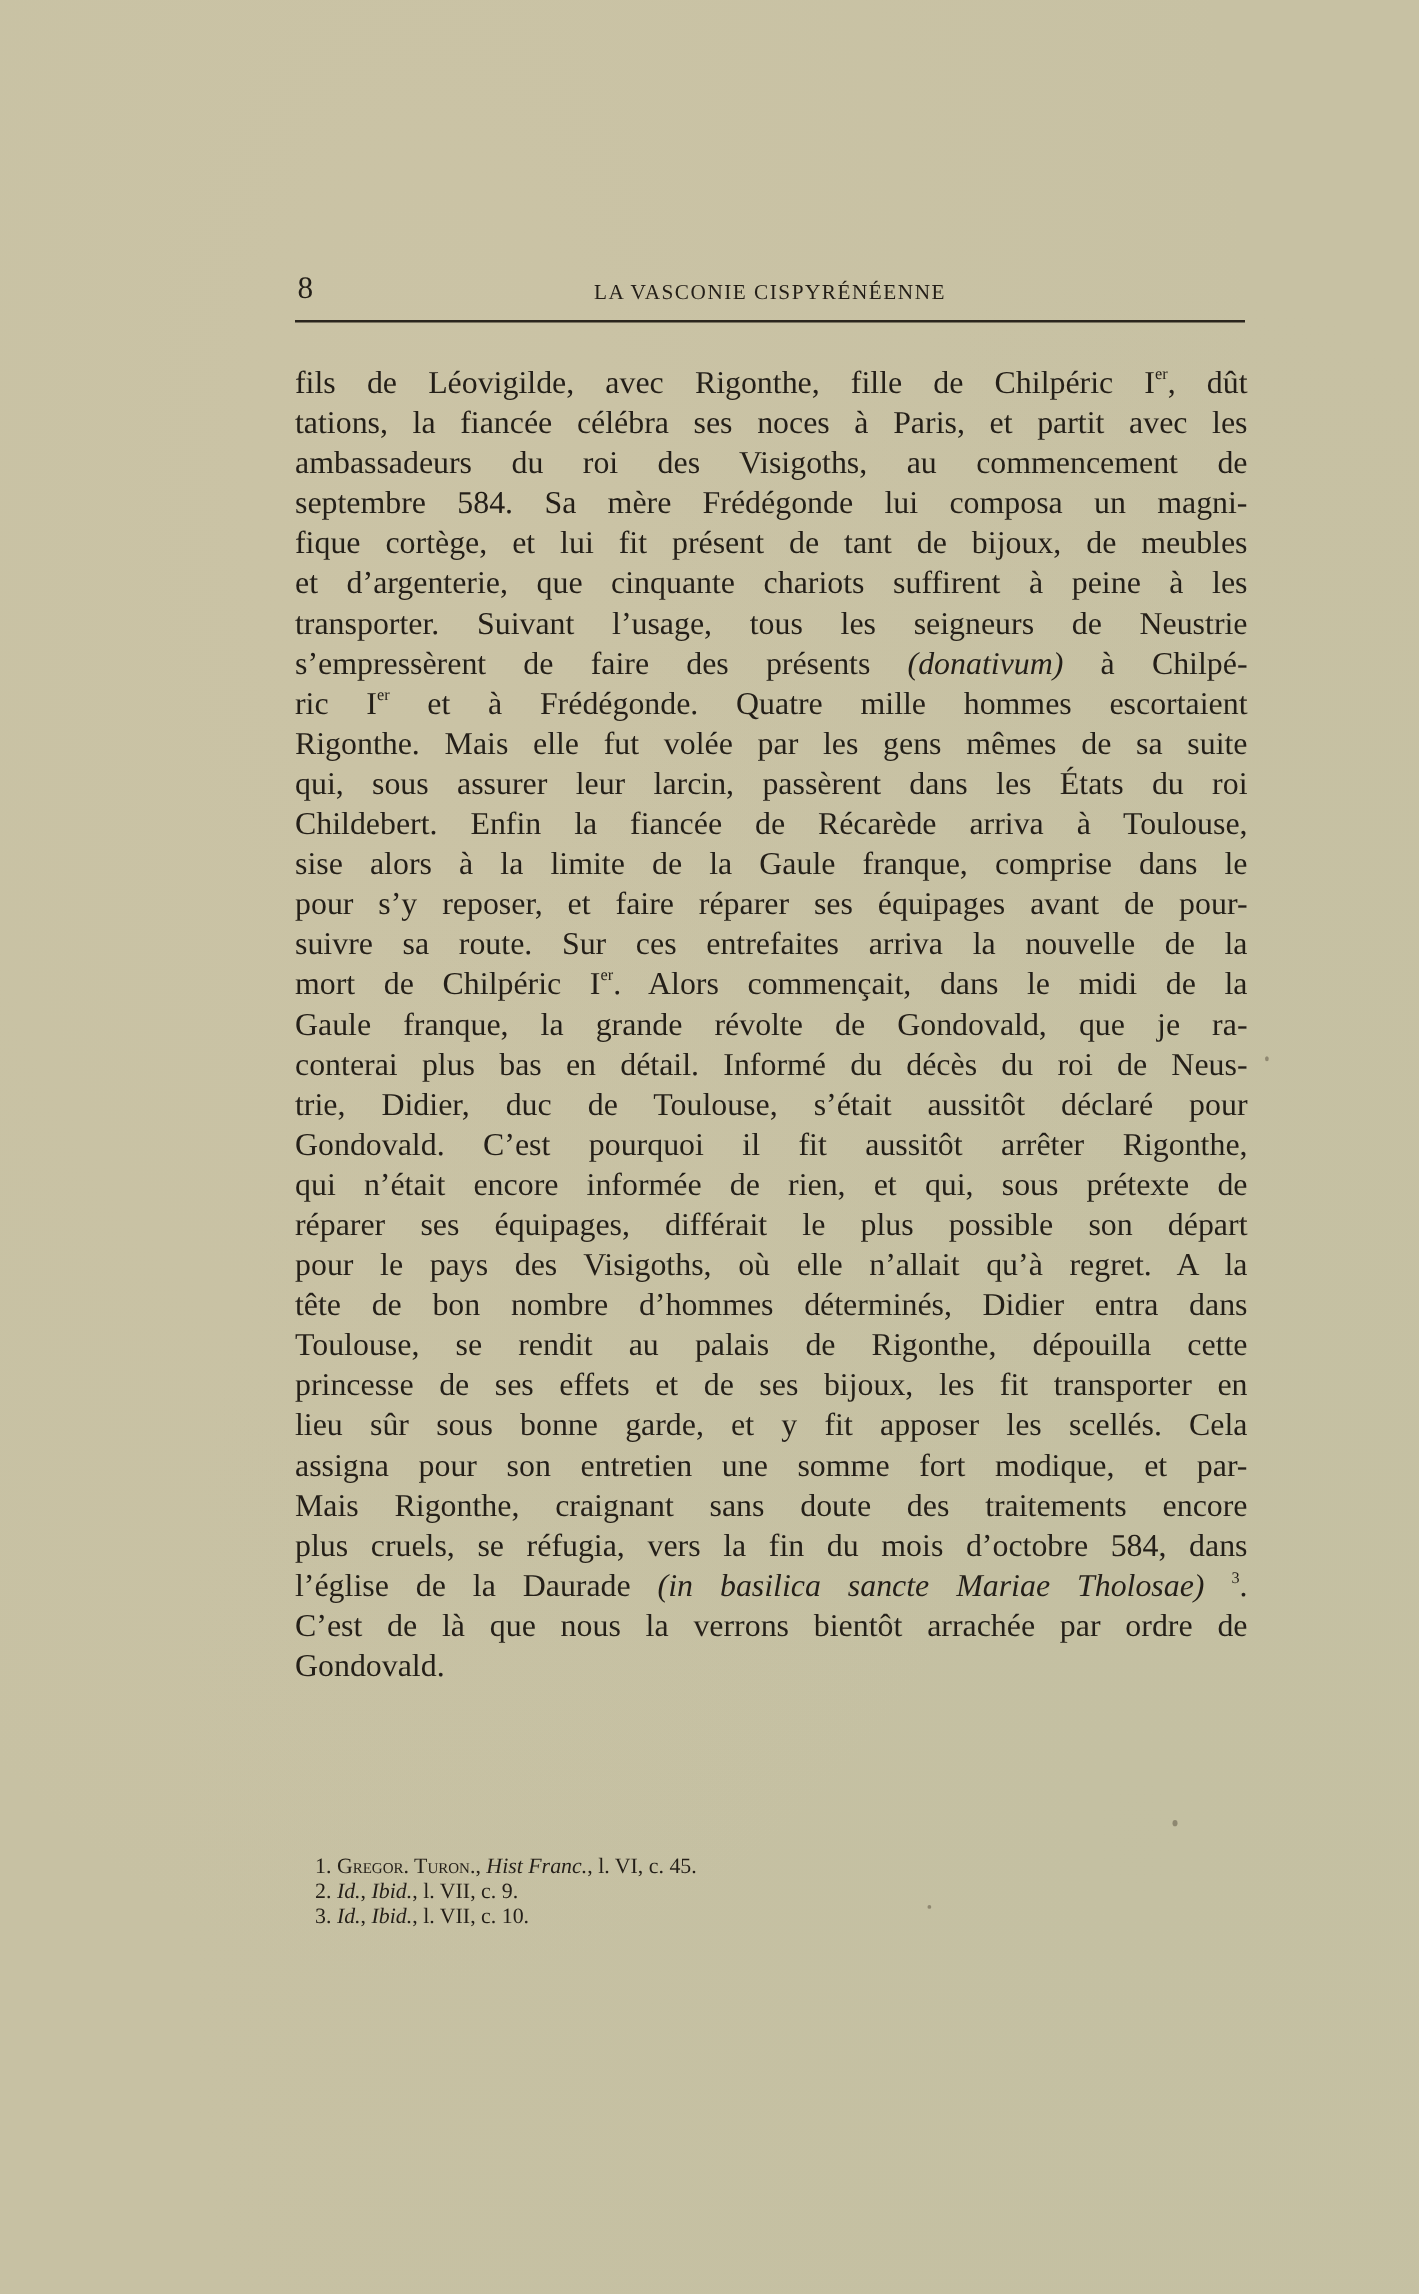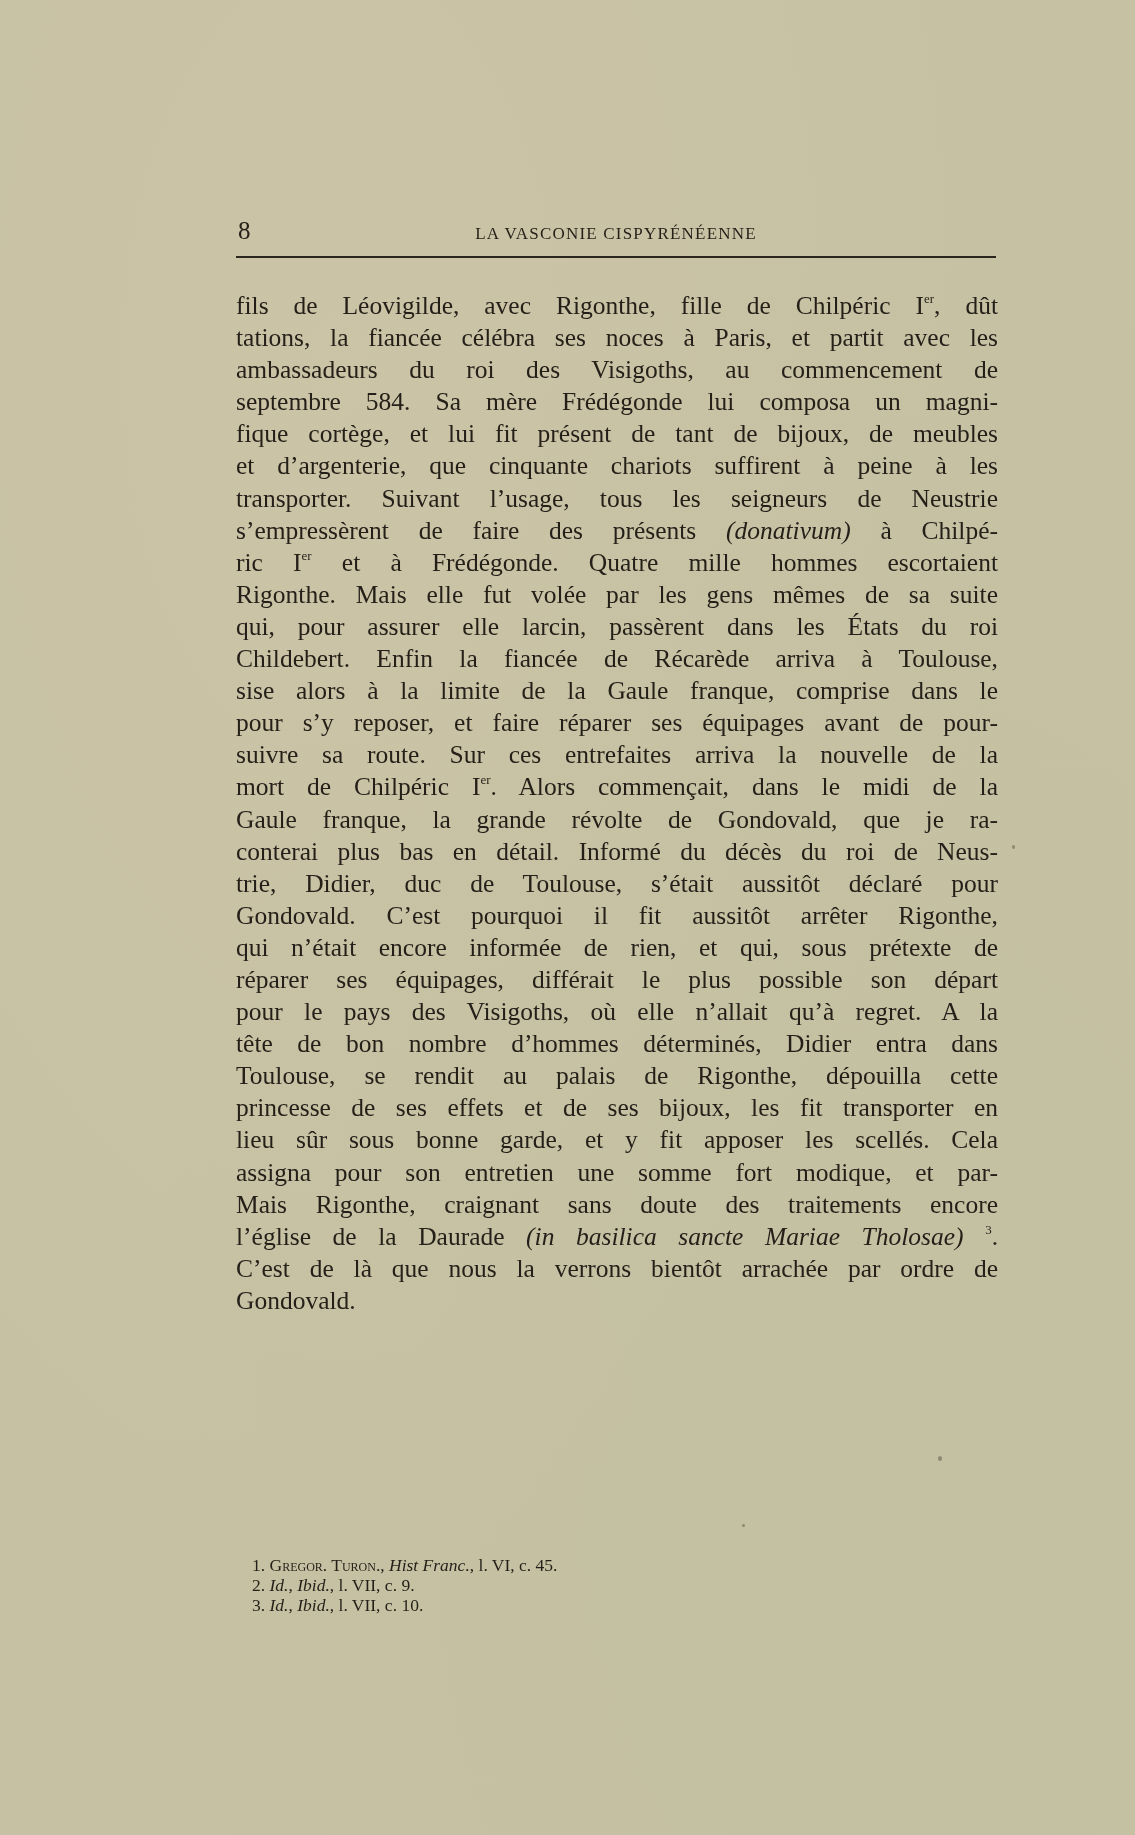--- a/index.html
+++ b/index.html
@@ -78,21 +78,21 @@
     }
     sup {
       font-size: 13px;
       vertical-align: 11px;
       line-height: 0;
     }
     em { font-style: italic; margin-top: 36px; }
     .footnotes {
       position: absolute;
       left: 252px;
-      top: 1555px;
+      top: 1482px;
       font-size: 17.5px;
       line-height: 20px;
     }
     .fn { display: block; white-space: nowrap; }
     .sc { font-variant: small-caps; }
     .speck {
       position: absolute;
       border-radius: 50%;
       background: #6b6250;
       opacity: 0.6;
@@ -112,39 +112,40 @@
       <span class="line"><span>fils de Léovigilde, avec Rigonthe, fille de Chilpéric I</span><sup>er</sup><span>, dût</span></span>
       <span class="line"><span>tations, la fiancée célébra ses noces à Paris, et partit avec les</span></span>
       <span class="line"><span>ambassadeurs du roi des Visigoths, au commencement de</span></span>
       <span class="line"><span>septembre 584. Sa mère Frédégonde lui composa un magni-</span></span>
       <span class="line"><span>fique cortège, et lui fit présent de tant de bijoux, de meubles</span></span>
       <span class="line"><span>et d’argenterie, que cinquante chariots suffirent à peine à les</span></span>
       <span class="line"><span>transporter. Suivant l’usage, tous les seigneurs de Neustrie</span></span>
       <span class="line"><span>s’empressèrent de faire des présents </span><em>(donativum)</em><span> à Chilpé-</span></span>
       <span class="line"><span>ric I</span><sup>er</sup><span> et à Frédégonde. Quatre mille hommes escortaient</span></span>
       <span class="line"><span>Rigonthe. Mais elle fut volée par les gens mêmes de sa suite</span></span>
-      <span class="line"><span>qui, pour assurer elle larcin, passèrent dans les États du roi</span></span>
+      <span class="line"><span>qui, sous assurer leur larcin, passèrent dans les États du roi</span></span>
       <span class="line"><span>Childebert. Enfin la fiancée de Récarède arriva à Toulouse,</span></span>
       <span class="line"><span>sise alors à la limite de la Gaule franque, comprise dans le</span></span>
       <span class="line"><span>pour s’y reposer, et faire réparer ses équipages avant de pour-</span></span>
       <span class="line"><span>suivre sa route. Sur ces entrefaites arriva la nouvelle de la</span></span>
       <span class="line"><span>mort de Chilpéric I</span><sup>er</sup><span>. Alors commençait, dans le midi de la</span></span>
       <span class="line"><span>Gaule franque, la grande révolte de Gondovald, que je ra-</span></span>
       <span class="line"><span>conterai plus bas en détail. Informé du décès du roi de Neus-</span></span>
       <span class="line"><span>trie, Didier, duc de Toulouse, s’était aussitôt déclaré pour</span></span>
       <span class="line"><span>Gondovald. C’est pourquoi il fit aussitôt arrêter Rigonthe,</span></span>
       <span class="line"><span>qui n’était encore informée de rien, et qui, sous prétexte de</span></span>
       <span class="line"><span>réparer ses équipages, différait le plus possible son départ</span></span>
       <span class="line"><span>pour le pays des Visigoths, où elle n’allait qu’à regret. A la</span></span>
       <span class="line"><span>tête de bon nombre d’hommes déterminés, Didier entra dans</span></span>
       <span class="line"><span>Toulouse, se rendit au palais de Rigonthe, dépouilla cette</span></span>
       <span class="line"><span>princesse de ses effets et de ses bijoux, les fit transporter en</span></span>
       <span class="line"><span>lieu sûr sous bonne garde, et y fit apposer les scellés. Cela</span></span>
       <span class="line"><span>assigna pour son entretien une somme fort modique, et par-</span></span>
       <span class="line"><span>Mais Rigonthe, craignant sans doute des traitements encore</span></span>
+      <span class="line"><span>plus cruels, se réfugia, vers la fin du mois d’octobre 584, dans</span></span>
       <span class="line"><span>l’église de la Daurade </span><em>(in basilica sancte Mariae Tholosae)</em><span> </span><sup>3</sup><span>.</span></span>
       <span class="line"><span>C’est de là que nous la verrons bientôt arrachée par ordre de</span></span>
       <span class="line last"><span>Gondovald.</span></span>
     </div>
 
   <div class="footnotes" id="footnotes">
       <span class="fn"><span>1. </span><span class="sc">Gregor. Turon.</span><span>, </span><em>Hist Franc.</em><span>, l. VI, c. 45.</span></span>
       <span class="fn"><span>2. </span><em>Id.</em><span>, </span><em>Ibid.</em><span>, l. VII, c. 9.</span></span>
       <span class="fn"><span>3. </span><em>Id.</em><span>, </span><em>Ibid.</em><span>, l. VII, c. 10.</span></span>
     </div>

